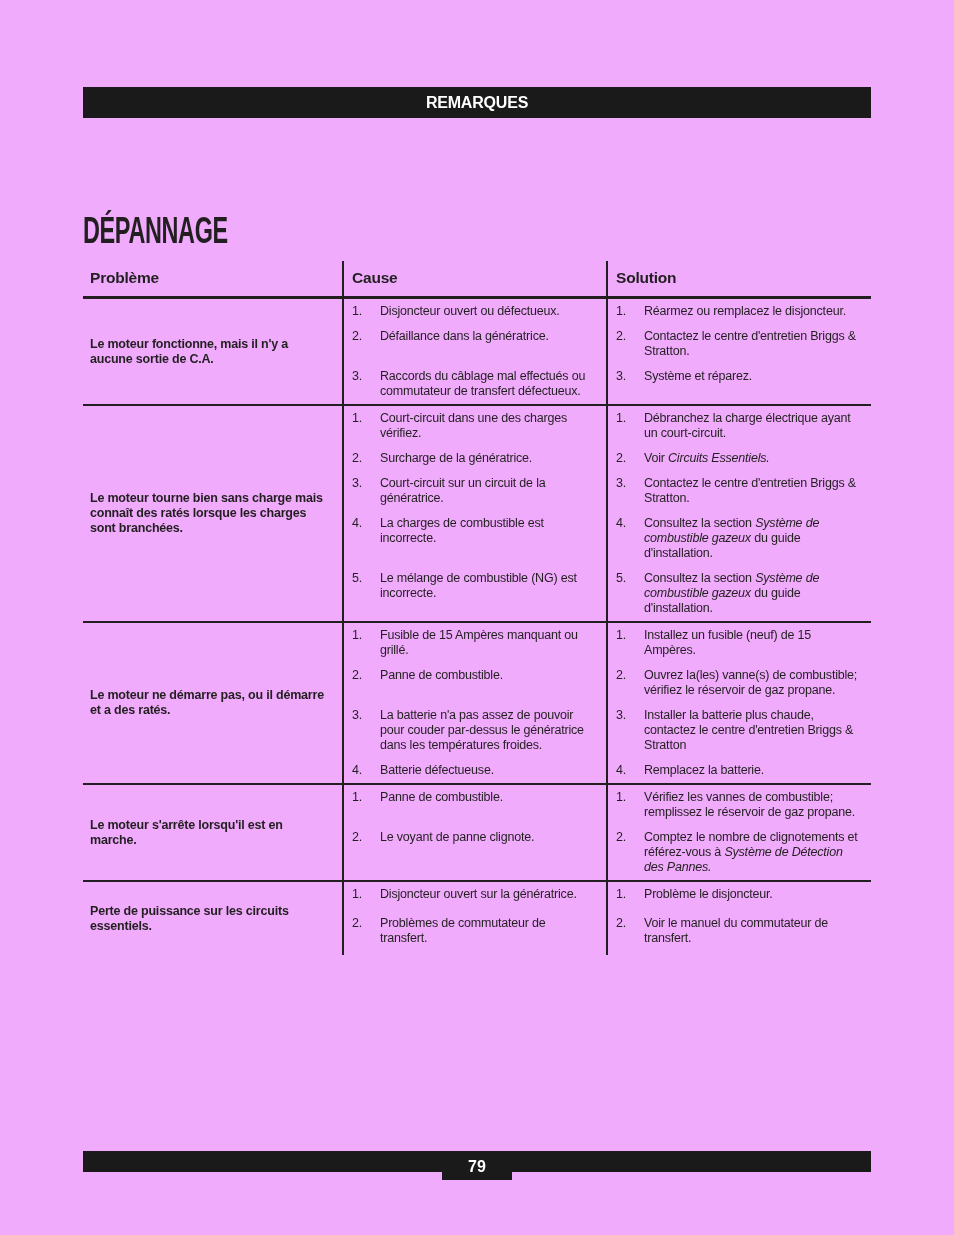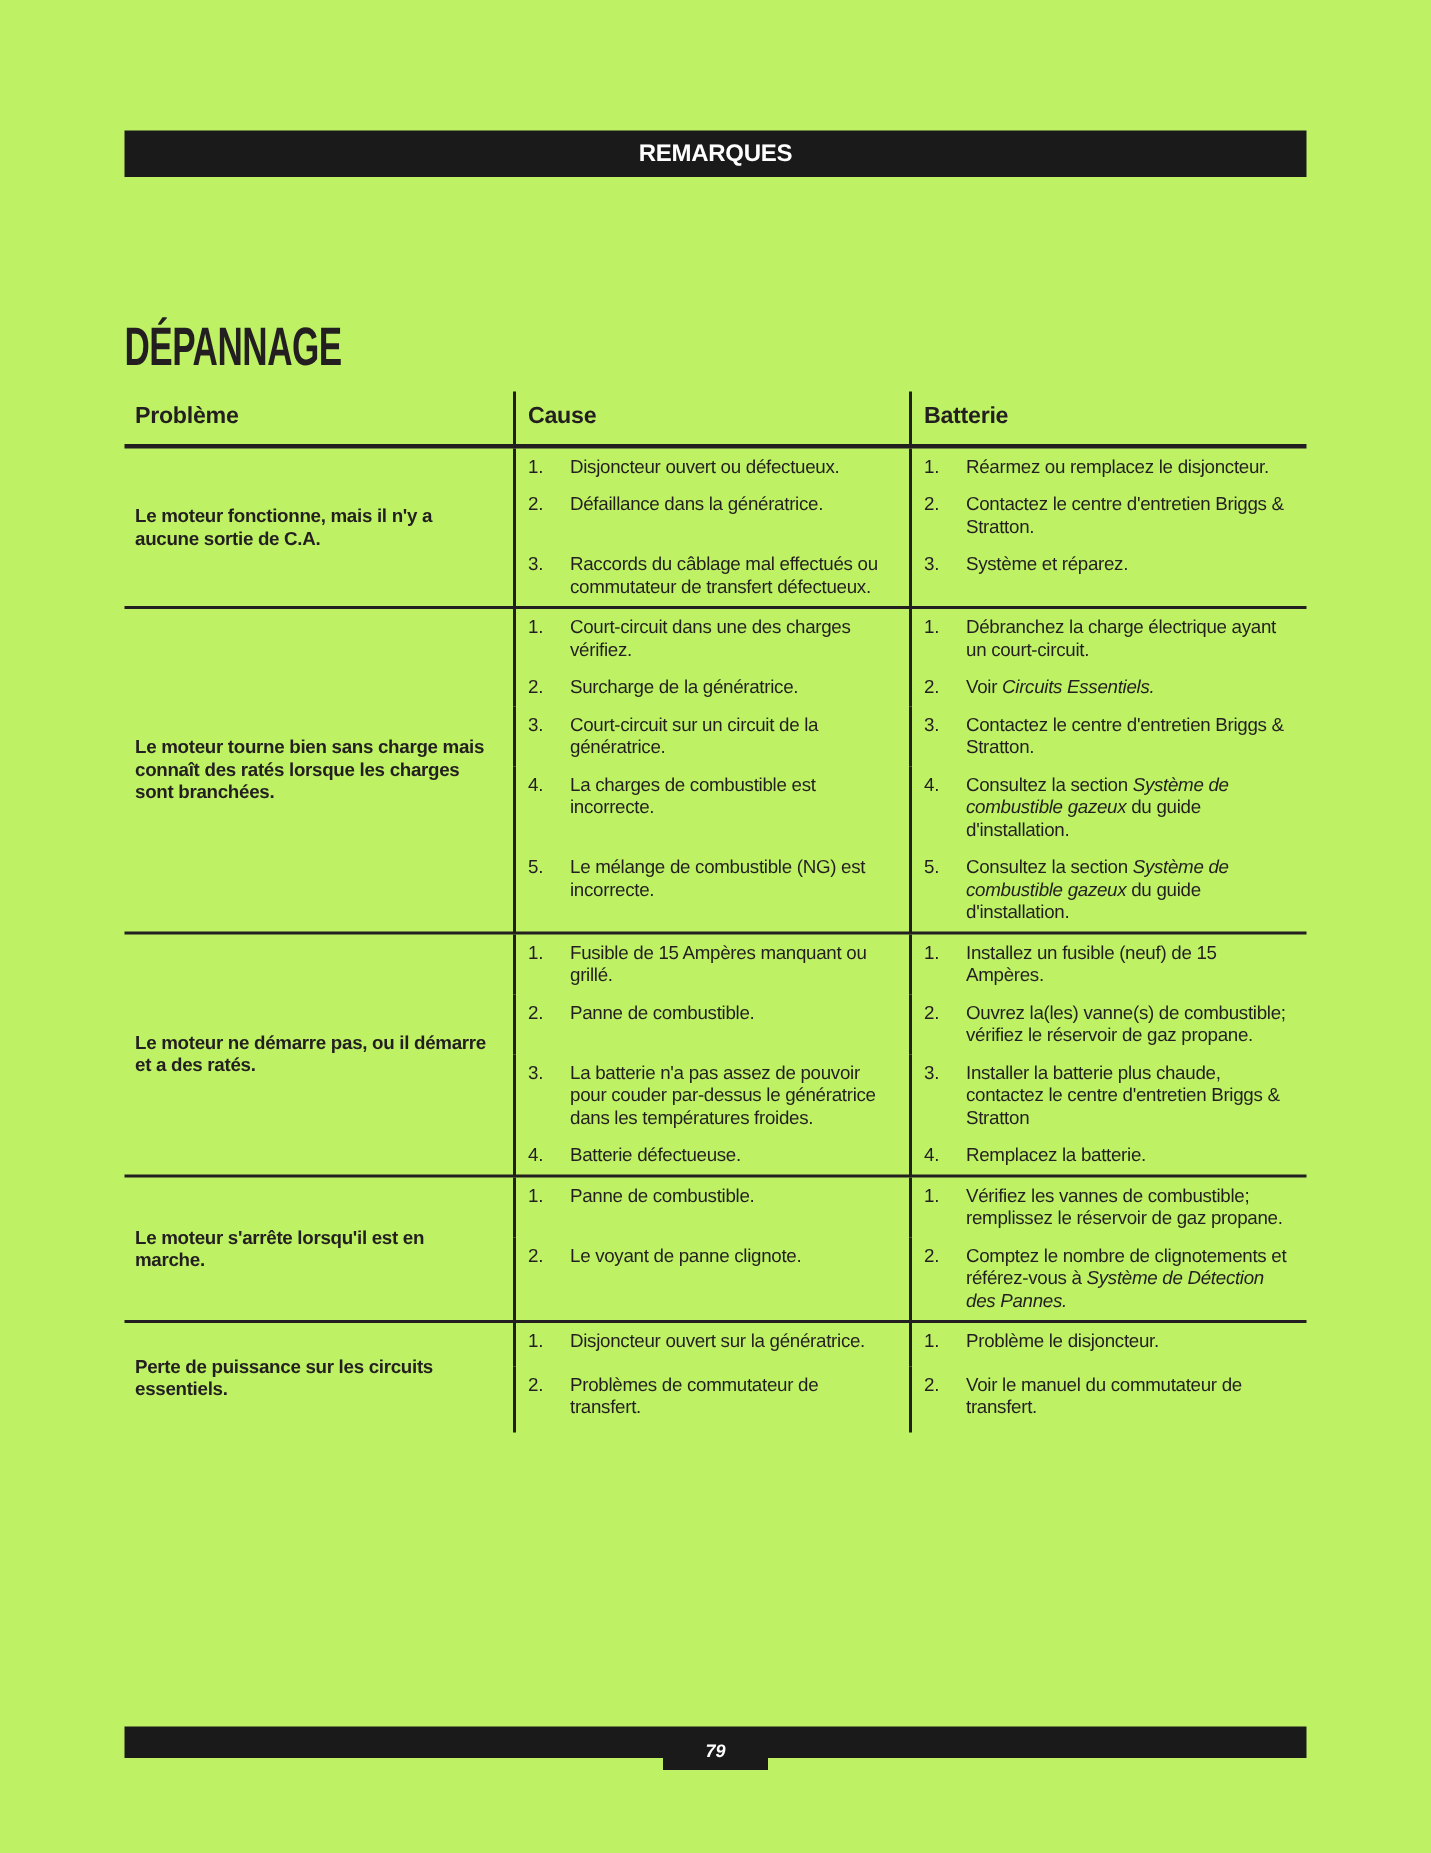--- a/index.html
+++ b/index.html
@@ -1,20 +1,20 @@
 <!DOCTYPE html>
 <html style="--bar-bg: #1a1a1a; --bar-text: #ffffff; --ink: #231f20; --rule: #231f20;"><head>
 <meta charset="utf-8">
 <style>
   html, body { margin: 0; padding: 0; background: #ffffff; }
   .page {
     position: relative;
     width: 954px;
     height: 1235px;
-    background: #bef264;
+    background: #f0abfc;
     font-family: "Liberation Sans", sans-serif;
     color: var(--ink, #231f20);
     overflow: hidden;
   }
   
   .header-bar {
     position: absolute;
     left: 83px; top: 87px;
     width: 788px; height: 31px;
     background: var(--bar-bg, #1a1a1a);
@@ -91,23 +91,22 @@
   .footer-tab {
     position: absolute;
     left: 50%; top: 3px;
     transform: translateX(-50%);
     width: 70px; height: 26px;
     background: var(--bar-bg, #1a1a1a);
     display: flex; align-items: center; justify-content: center;
   }
   .footer-tab .page-num {
     color: var(--bar-text, #ffffff);
-    font-size: 12px;
-    font-weight: bold;
-    font-style: italic;
+    font-size: 16px;
+    font-weight: bold;
   }
 </style>
 </head>
 <body>
 
 <div class="page">
 
   <div class="header-bar">
     <span class="bar-label">REMARQUES</span>
   </div>
@@ -117,21 +116,21 @@
   <table class="ts">
     <colgroup>
       <col class="c1">
         <col class="c2">
         <col class="c3">
     </colgroup>
     <thead>
       <tr>
         <th>Problème</th>
         <th class="vline">Cause</th>
-        <th class="vline">Batterie</th>
+        <th class="vline">Solution</th>
       </tr>
     </thead>
     <tbody id="table-body">
         <tr class="row-start">
           <td class="problem" rowspan="3">Le moteur fonctionne, mais il n'y a aucune sortie de C.A.</td>
           <td class="item-cell cause">
             <div class="item">
               <span class="num">1.</span>
               <span class="txt"><span>Disjoncteur ouvert ou défectueux.</span></span>
             </div>

